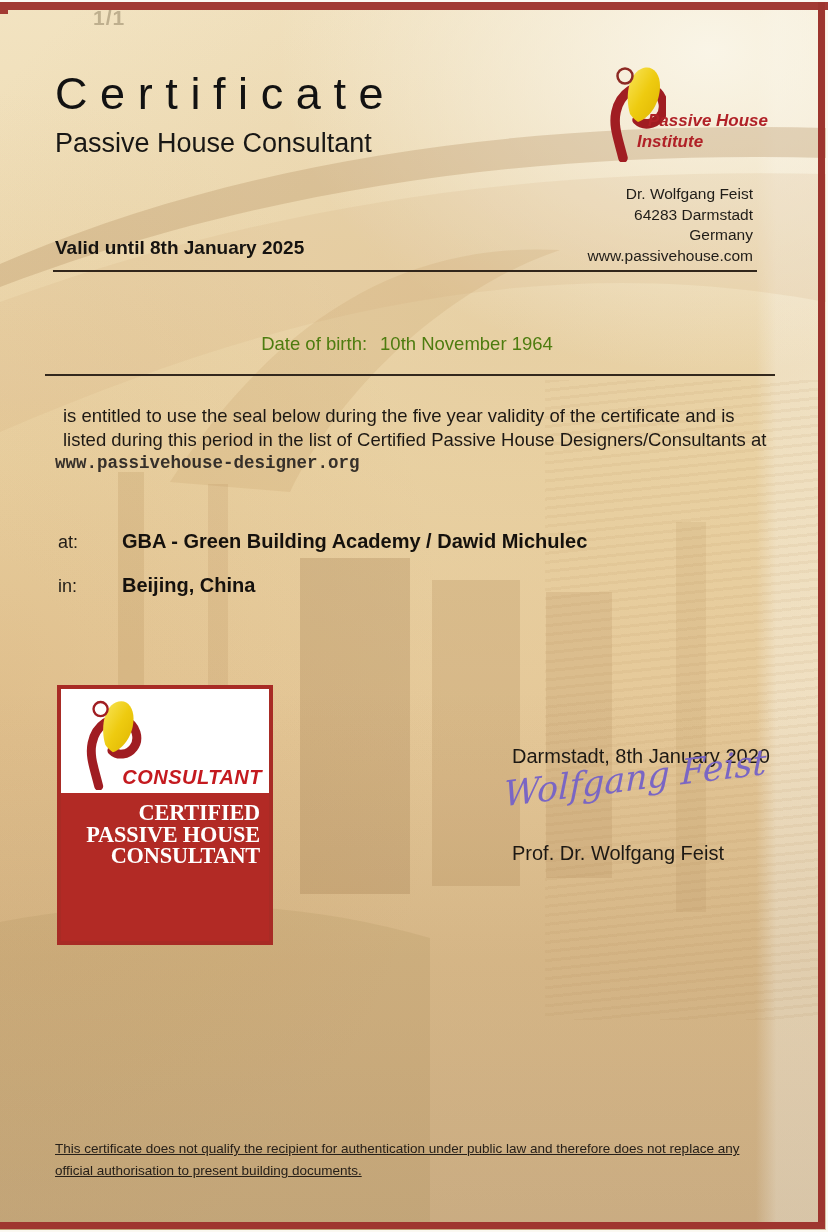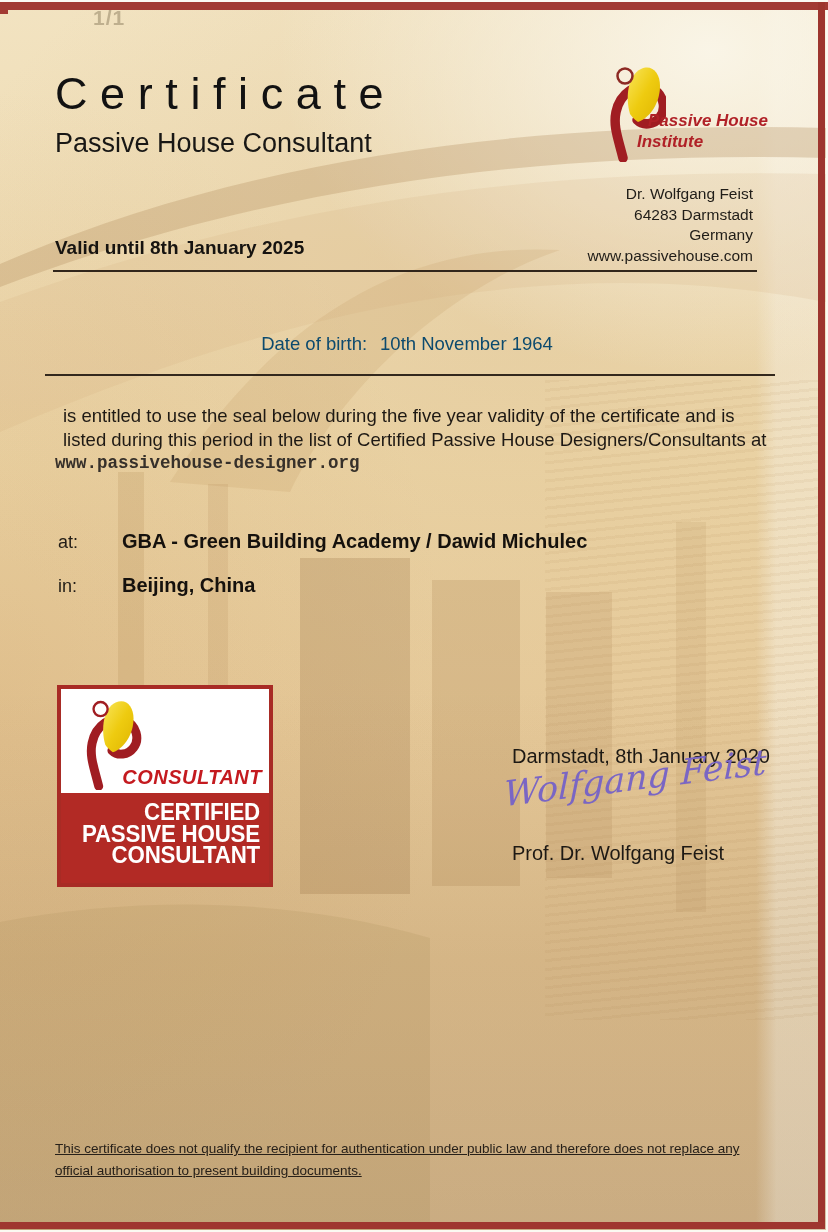--- a/index.html
+++ b/index.html
@@ -35,41 +35,41 @@
   .subtitle{left:55px;top:128px;font-size:27px;color:#181715;white-space:nowrap;}
 
   .logo-text{left:648px;top:110px;color:#b02127;font-style:italic;font-weight:bold;font-size:17px;line-height:21px;white-space:nowrap;}
   .logo-text .l2{margin-left:-11px;}
 
   .issuer{right:75px;top:184px;text-align:right;font-size:15.5px;line-height:20.5px;color:#201d18;}
 
   .valid{left:55px;top:237px;font-size:19px;font-weight:bold;color:#161310;white-space:nowrap;}
   .rule1{left:53px;top:270px;width:704px;border-top:2px solid #31261b;}
   .holder{left:55px;top:284px;width:704px;text-align:center;font-size:23px;font-weight:bold;color:#14110e;}
-  .dob{left:55px;top:333px;width:704px;text-align:center;font-size:18.5px;color:#0c4a6e;}
+  .dob{left:55px;top:333px;width:704px;text-align:center;font-size:18.5px;color:#4d7c0f;}
   .dob .gap{display:inline-block;width:13px;}
   .rule2{left:45px;top:374px;width:730px;border-top:2px solid #33281d;}
 
   .body-text{font-size:18.5px;color:#1e1914;white-space:nowrap;}
   .para1{left:55px;top:404px;line-height:23.5px;margin-left:8px;}
   .url{left:55px;top:453px;font-family:"Liberation Mono","DejaVu Sans Mono",monospace;font-size:17.5px;font-weight:600;color:#36302a;letter-spacing:0;}
   .qual{left:55px;top:491px;}
   .pair{display:flex;align-items:baseline;gap:22px;}
   .pair .lbl{display:inline-block;width:42px;font-size:18px;color:#221d17;}
   .pair .val{font-size:20px;font-weight:bold;color:#15110d;white-space:nowrap;}
   .at-row{left:58px;top:530px;}
   .in-row{left:58px;top:574px;}
 
   
-  .seal{left:57px;top:685px;width:216px;height:202px;background:#ffffff;border:4px solid #a82b25;box-sizing:border-box;}
+  .seal{left:57px;top:685px;width:216px;height:260px;background:#ffffff;border:4px solid #a82b25;box-sizing:border-box;}
   .seal-top{position:relative;height:104px;background:#fff;}
   .seal-consultant{position:absolute;right:7px;bottom:4px;font-size:20px;font-weight:bold;font-style:italic;color:#c41a1f;letter-spacing:.5px;white-space:nowrap;}
   .seal-band{position:absolute;left:0;right:0;top:104px;bottom:0;background:#b22a25;color:#fff;
     text-align:right;padding:9px 9px 0 0;font-weight:bold;font-size:23px;line-height:21.5px;
-    transform-origin:right top;letter-spacing:-.2px;}
+    transform-origin:right top;letter-spacing:-.2px;font-family:Liberation Serif, serif;}
   .seal-band div{transform:scaleX(.97);transform-origin:right;white-space:nowrap;}
 
   .place-date{left:512px;top:745px;font-size:20px;color:#1d1914;white-space:nowrap;}
   .autograph{left:503px;top:758px;font-family:"DejaVu Serif",serif;font-style:italic;font-size:35px;color:#7a66c4;
     transform:rotate(-7deg) skewX(-8deg);white-space:nowrap;}
   .signatory{left:512px;top:842px;font-size:20px;color:#1d1914;white-space:nowrap;}
 
   .disclaimer{left:55px;top:1138px;font-size:13.5px;line-height:21.5px;color:#272019;text-decoration:underline;}
   .disclaimer div{white-space:nowrap;}
 </style>

